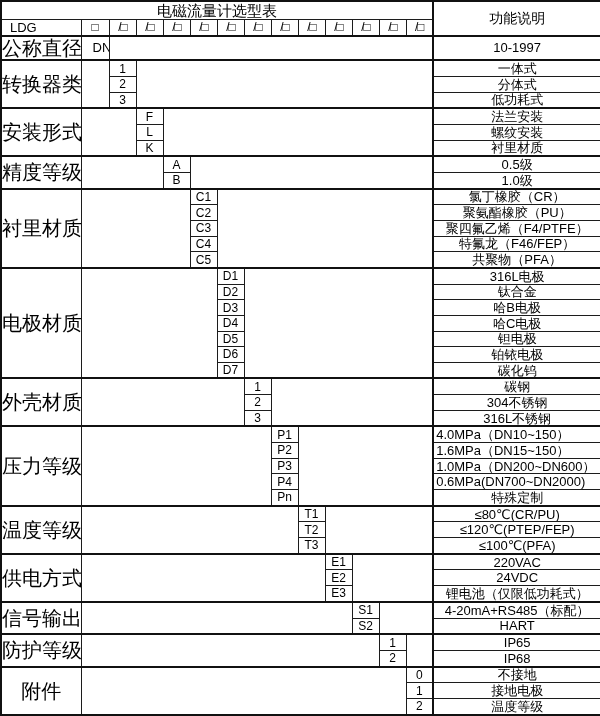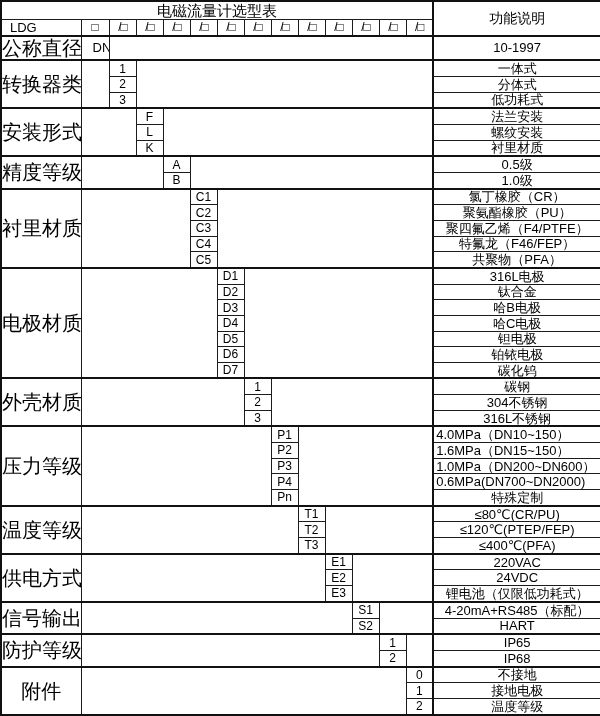--- a/index.html
+++ b/index.html
@@ -234,21 +234,21 @@
   <td class="code st">T1</td>
   <td rowspan="3" colspan="4" class="st"></td>
   <td class="desc st dl">≤80℃(CR/PU)</td>
 </tr>
 <tr>
   <td class="code">T2</td>
   <td class="desc dl">≤120℃(PTEP/FEP)</td>
 </tr>
 <tr>
   <td class="code">T3</td>
-  <td class="desc dl">≤400℃(PFA)</td>
+  <td class="desc dl">≤100℃(PFA)</td>
 </tr>
 
 <tr>
   <td rowspan="3" class="lbl st">供电方式</td>
   <td rowspan="3" colspan="9" class="st"></td>
   <td class="code st">E1</td>
   <td rowspan="3" colspan="3" class="st"></td>
   <td class="desc st dl">220VAC</td>
 </tr>
 <tr>

